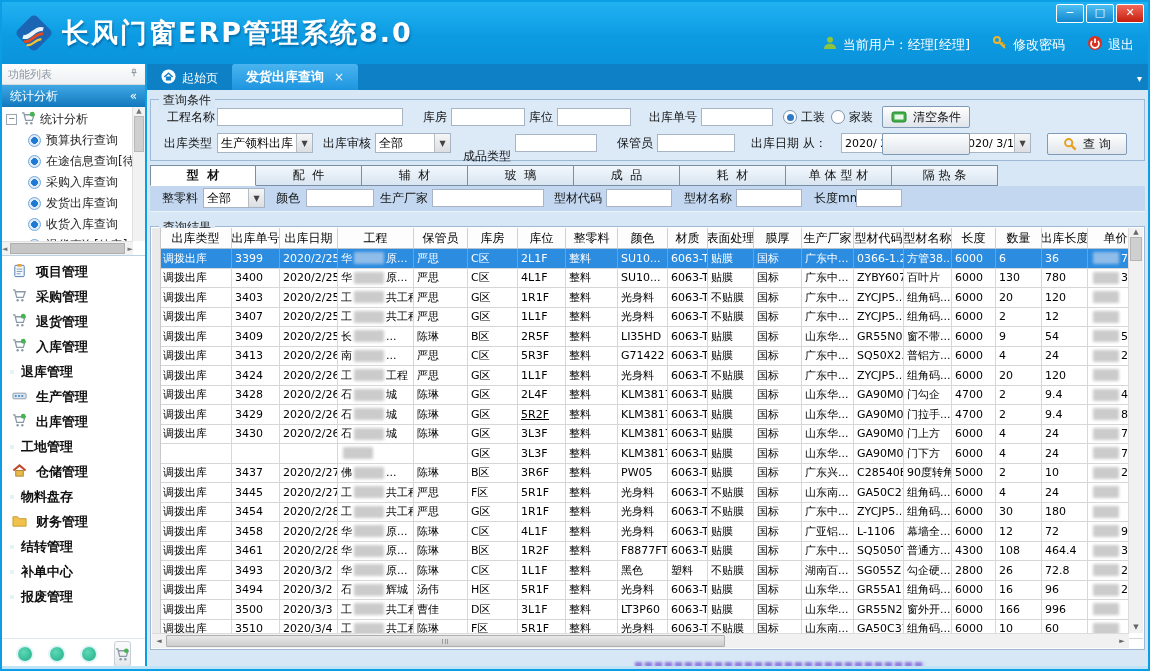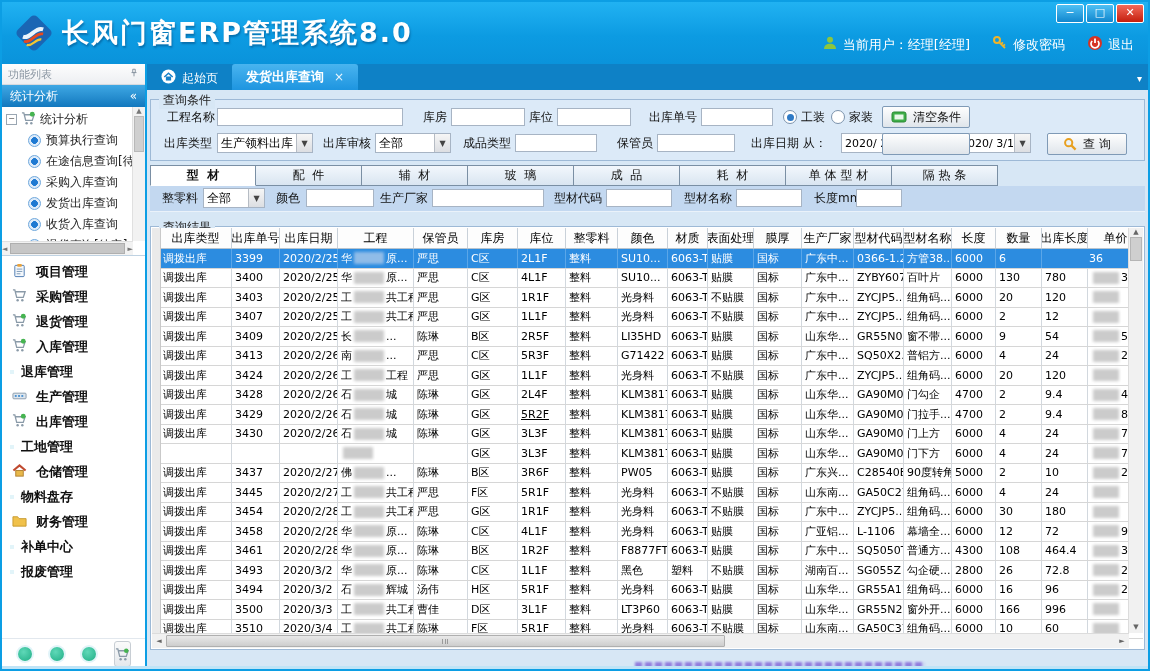--- a/index.html
+++ b/index.html
@@ -262,20 +262,24 @@
             <span>物料盘存</span>
           </div>
           <div class="navitem">
             <span><svg viewBox="0 0 16 16" width="15" height="15">
                 <path d="M1 4h5l1.5 2H15v8H1z" fill="#F0C14B" stroke="#C89A30"></path>
               </svg></span>
             <span>财务管理</span>
           </div>
           <div class="navitem">
             <span><span class="dot-icon"></span></span>
+            <span>结转管理</span>
+          </div>
+          <div class="navitem">
+            <span><span class="dot-icon"></span></span>
             <span>补单中心</span>
           </div>
           <div class="navitem">
             <span><span class="dot-icon"></span></span>
             <span>报废管理</span>
           </div>
         </div>
       <div id="sidebottom">
         <span class="dot-icon"></span>
         <span class="dot-icon"></span>
@@ -341,21 +345,21 @@
           <span class="qlab" style="left:13px;top:33px">出库类型</span>
           <span class="combo" style="left:66px;top:33px;width:96px">
               <span class="val">生产领料出库</span>
               <span class="arr">▼</span>
             </span>
           <span class="qlab" style="left:172px;top:33px">出库审核</span>
           <span class="combo" style="left:224px;top:33px;width:76px">
               <span class="val">全部</span>
               <span class="arr">▼</span>
             </span>
-          <span class="qlab" style="left:312px;top:33px">成品类型</span>
+          <span class="qlab" style="left:312px;top:46px">成品类型</span>
           <input class="qinput" style="left: 364px; top: 34px; width: 82px;">
           <span class="qlab" style="left:466px;top:33px">保管员</span>
           <input class="qinput" style="left: 506px; top: 34px; width: 78px;">
           <span class="qlab" style="left:600px;top:33px">出库日期 从：</span>
           <span class="combo" style="left:690px;top:33px;width:74px">
               <span class="val" style="font-size:11px">2020/ 2/16</span>
               <span class="arr">▼</span>
             </span>
           <span class="qlab" style="left:776px;top:33px">到：</span>
           <span class="combo" style="left:806px;top:33px;width:74px">
@@ -439,21 +443,21 @@
                   <div class="td" style="width: 52px;">整料</div>
                   <div class="td" style="width: 50px;">SU10...</div>
                   <div class="td" style="width: 40px;">6063-T5</div>
                   <div class="td" style="width: 46px;">贴膜</div>
                   <div class="td" style="width: 48px;">国标</div>
                   <div class="td" style="width: 52px;">广东中...</div>
                   <div class="td" style="width: 50px;">0366-1.2</div>
                   <div class="td" style="width: 48px;">方管38...</div>
                   <div class="td" style="width: 44px;">6000</div>
                   <div class="td" style="width: 46px;">6</div>
-                  <div class="td" style="width: 46px; margin-left: 44px;">36</div>
+                  <div class="td" style="width: 46px;">36</div>
                   <div class="td" style="width: 56px;"><span class="mask" style="width: 26px;"></span>708</div>
                 </div>
                 <div class="tr">
                   <div class="td" style="width: 72px;">调拨出库</div>
                   <div class="td" style="width: 48px;">3400</div>
                   <div class="td" style="width: 58px;">2020/2/25</div>
                   <div class="td" style="width: 76px;">华<span class="mask" style="width: 30px;"></span>原...</div>
                   <div class="td" style="width: 54px;">严思</div>
                   <div class="td" style="width: 50px;">C区</div>
                   <div class="td" style="width: 48px;">4L1F</div>

